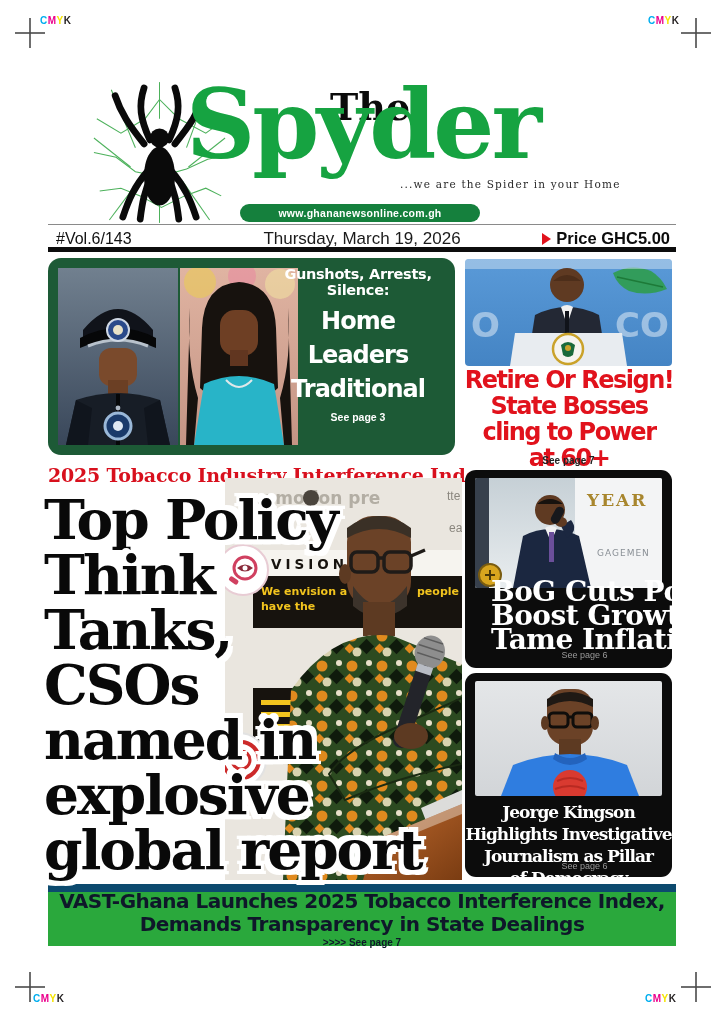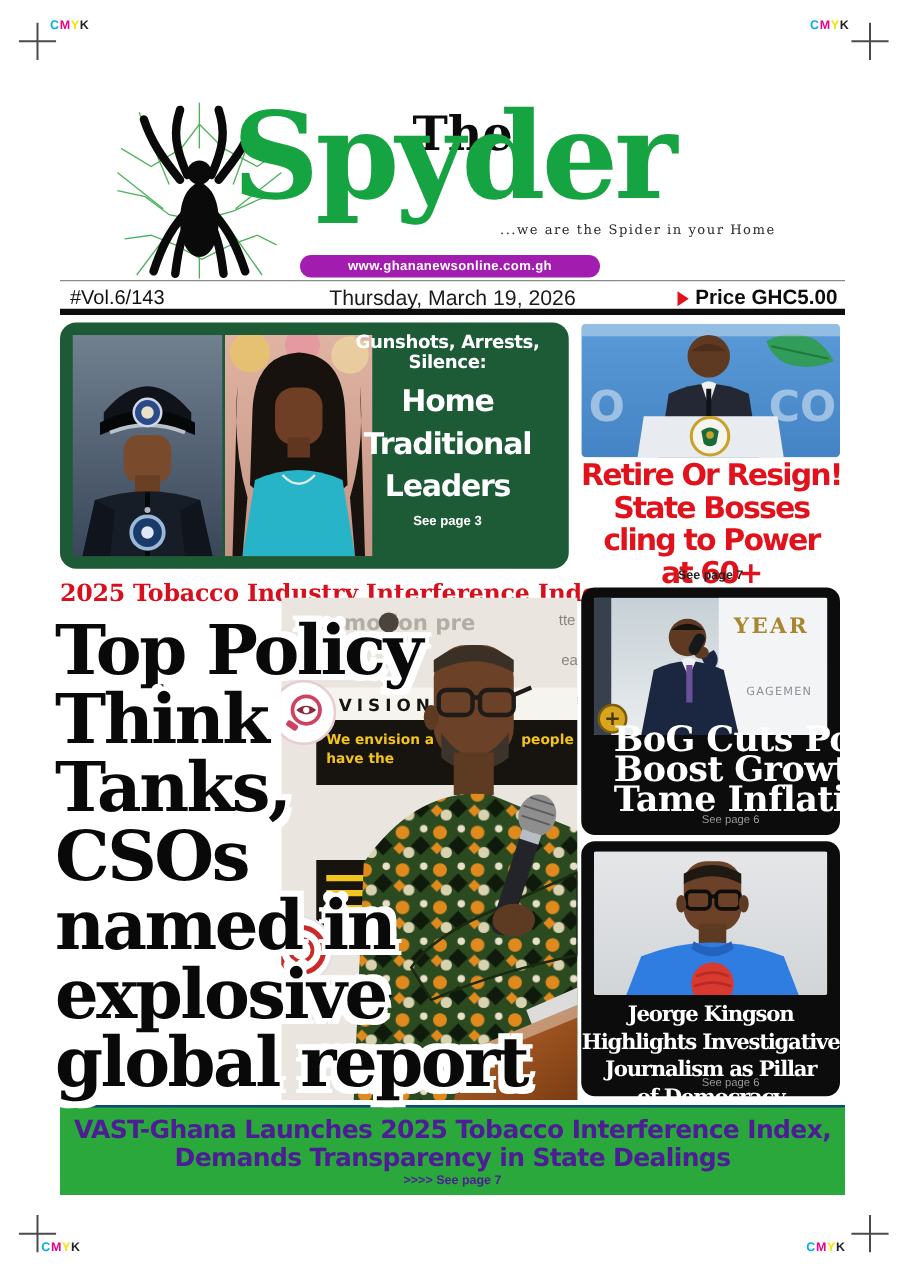--- a/index.html
+++ b/index.html
@@ -12,21 +12,21 @@
   .regmark line { stroke:#4a4a4a; stroke-width:1.6; }
   .cmyk { position:absolute; font-size:10px; font-weight:bold; letter-spacing:0.5px; font-family:"Liberation Sans",sans-serif; }
   .cmyk .c { color:#00AEEF; } .cmyk .m { color:#EC008C; }
   .cmyk .y { color:#F5E400; } .cmyk .k { color:#231F20; }
 
   
   .spider-logo { position:absolute; left:92px; top:80px; }
   .masthead-the { position:absolute; left:330px; top:84px; font-family:"DejaVu Serif",serif; font-weight:bold; font-size:38px; color:#0b0b0b; }
   .masthead-title { position:absolute; left:186px; top:72px; font-family:"DejaVu Serif",serif; font-weight:bold; font-size:96px; line-height:1.1; letter-spacing:-3px; color:#16a341; }
   .masthead-tagline { position:absolute; left:400px; top:178px; font-family:"DejaVu Serif",serif; font-size:10.5px; letter-spacing:1.2px; color:#2a2a2a; }
-  .site-pill { position:absolute; left:240px; top:204px; width:240px; height:18px; background:#a21caf; border-radius:9px; display:flex; align-items:center; justify-content:center; color:#fff; font-weight:bold; font-size:10.5px; letter-spacing:0.3px;text-align:center; }
+  .site-pill { position:absolute; left:240px; top:204px; width:240px; height:18px; background:#15803d; border-radius:9px; display:flex; align-items:center; justify-content:center; color:#fff; font-weight:bold; font-size:10.5px; letter-spacing:0.3px;text-align:center; }
 
   
   .infobar { position:absolute; left:48px; top:224px; width:628px; height:28px; border-top:1.5px solid #8a8a8a; border-bottom:5px solid #0d0d0d; }
   .infobar .vol { position:absolute; left:8px; top:5px; font-size:16px; color:#111; }
   .infobar .date { position:absolute; left:50%; top:4px; transform:translateX(-50%); font-size:17px; color:#1a1a1a; }
   .infobar .price { position:absolute; right:6px; top:4px; display:flex; align-items:center; gap:5px; font-size:16.5px; font-weight:bold; color:#0d0d0d; }
   .price-arrow { width:0; height:0; border-top:6px solid transparent; border-bottom:6px solid transparent; border-left:9px solid #e1121c; display:inline-block; }
 
   
   .kwahu-card { position:absolute; left:48px; top:258px; width:407px; height:197px; background:#1d5a36; border-radius:13px; }
@@ -55,21 +55,21 @@
   .bog-card { left:465px; top:470px; width:207px; height:198px; }
   .kingson-card { left:465px; top:673px; width:207px; height:204px; }
   .card-photo { position:absolute; left:10px; top:8px; border-radius:2px; overflow:hidden; }
   .card-headline { position:absolute; left:0; width:207px; text-align:center; color:#fff; font-family:"DejaVu Serif",serif; font-weight:bold; }
   .bog-headline { top:110px; font-size:28px; letter-spacing:-0.5px; line-height:24px;padding-left:26px; }
   .kingson-headline { top:128px; font-size:17px; letter-spacing:-1px; line-height:22px; }
   .card-see { position:absolute; left:16px; width:207px; text-align:center; color:#9a9a9a; font-size:9px; } 
   .card-headline div { white-space:nowrap; }
 
   
-  .banner { position:absolute; left:48px; top:884px; width:628px; height:72px; background:#2aa83c; border-top:2px solid #0c4a6e; display:flex; flex-direction:column; align-items:center; justify-content:center; color:#4c1d95; text-align:center; }
+  .banner { position:absolute; left:48px; top:884px; width:628px; height:62px; background:#2aa83c; border-top:8px solid #0c4a6e; display:flex; flex-direction:column; align-items:center; justify-content:center; color:#0f172a; text-align:center; }
   .banner-line { font-family:"DejaVu Sans",sans-serif; font-weight:bold; font-size:20px; letter-spacing:-0.5px; line-height:23px; }
   .banner-see { font-size:10px; font-weight:bold; margin-top:1px; }
 </style>
 </head>
 <body>
 
 <div class="page">
 
   <svg class="regmark" style="left:15px; top:18px;" viewBox="0 0 30 30">
       <line x1="15" y1="0" x2="15" y2="30"></line>
@@ -182,22 +182,22 @@
         <path d="M14,177 L24,116 Q59,100 94,116 L104,177 Z" fill="#28b4c8"></path>
         <path d="M46,112 Q59,126 72,112" stroke="#dfe8ea" stroke-width="2" fill="none"></path>
         <path d="M10,40 Q6,90 18,130 L14,177 L6,177 Z" fill="#17120e"></path>
         <path d="M108,40 Q112,90 100,130 L104,177 L112,177 Z" fill="#17120e"></path>
       </svg>
     </div>
     <div class="kwahu-text">
       <div class="kwahu-kicker">Gunshots, Arrests, Silence:</div>
       <div class="kwahu-headline">
         <div>Home</div>
+        <div>Leaders</div>
         <div>Traditional</div>
-        <div>Leaders</div>
       </div>
       <div class="kwahu-see">See page 3</div>
     </div>
   </div>
 
   <div class="retire-photo">
     <svg width="207" height="107" viewBox="0 0 207 107">
       <defs>
           <linearGradient id="mahbg" x1="0" y1="0" x2="0" y2="1">
             <stop offset="0" stop-color="#5a9ad8"></stop>

